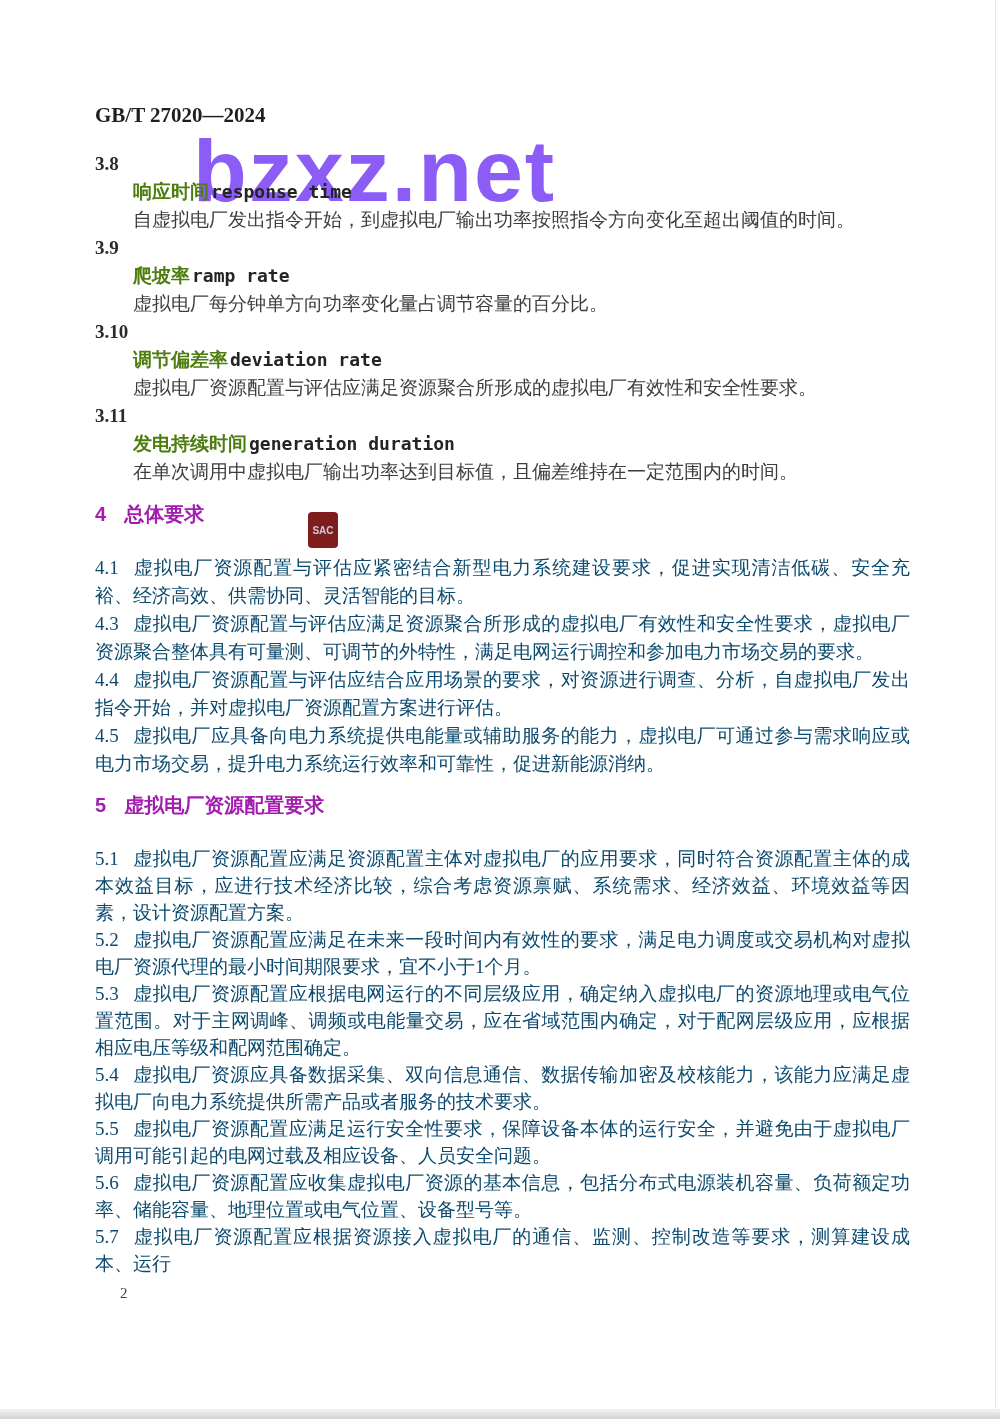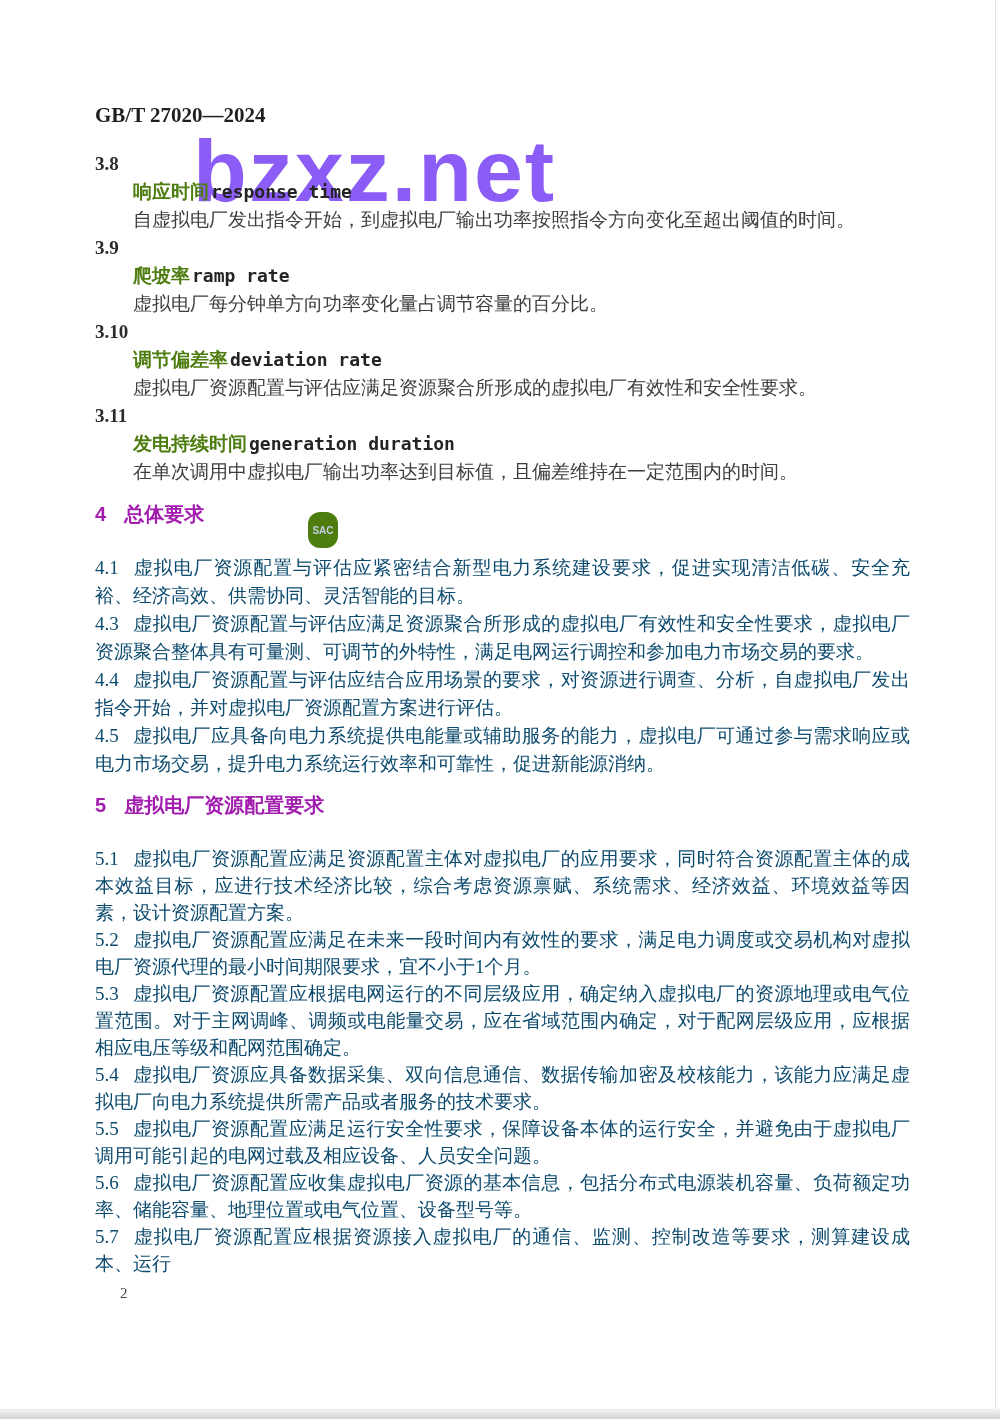--- a/index.html
+++ b/index.html
@@ -15,21 +15,21 @@
   
   .watermark {
     position:absolute; left:193px; top:120px;
     font-family:"Liberation Sans","DejaVu Sans",sans-serif;
     font-weight:bold; font-size:88px; letter-spacing:2px;
     color:#8b5cf6; z-index:0; user-select:none;
   }
   
   .sac-logo {
     position:absolute; left:308px; top:512px; width:30px; height:36px;
-    background:#4d7c0f; border-radius:12px; z-index:0;
+    background:#7f1d1d; border-radius:4px; z-index:0;
     display:flex; align-items:center; justify-content:center;
   }
   .sac-logo span {
     font-family:"Liberation Sans","DejaVu Sans",sans-serif;
     font-size:10px; font-weight:bold; color:#c3cfe4;
   }
   .content {
     position:absolute; left:95px; top:104px; width:815px; z-index:1;
   }
   .doc-code {

